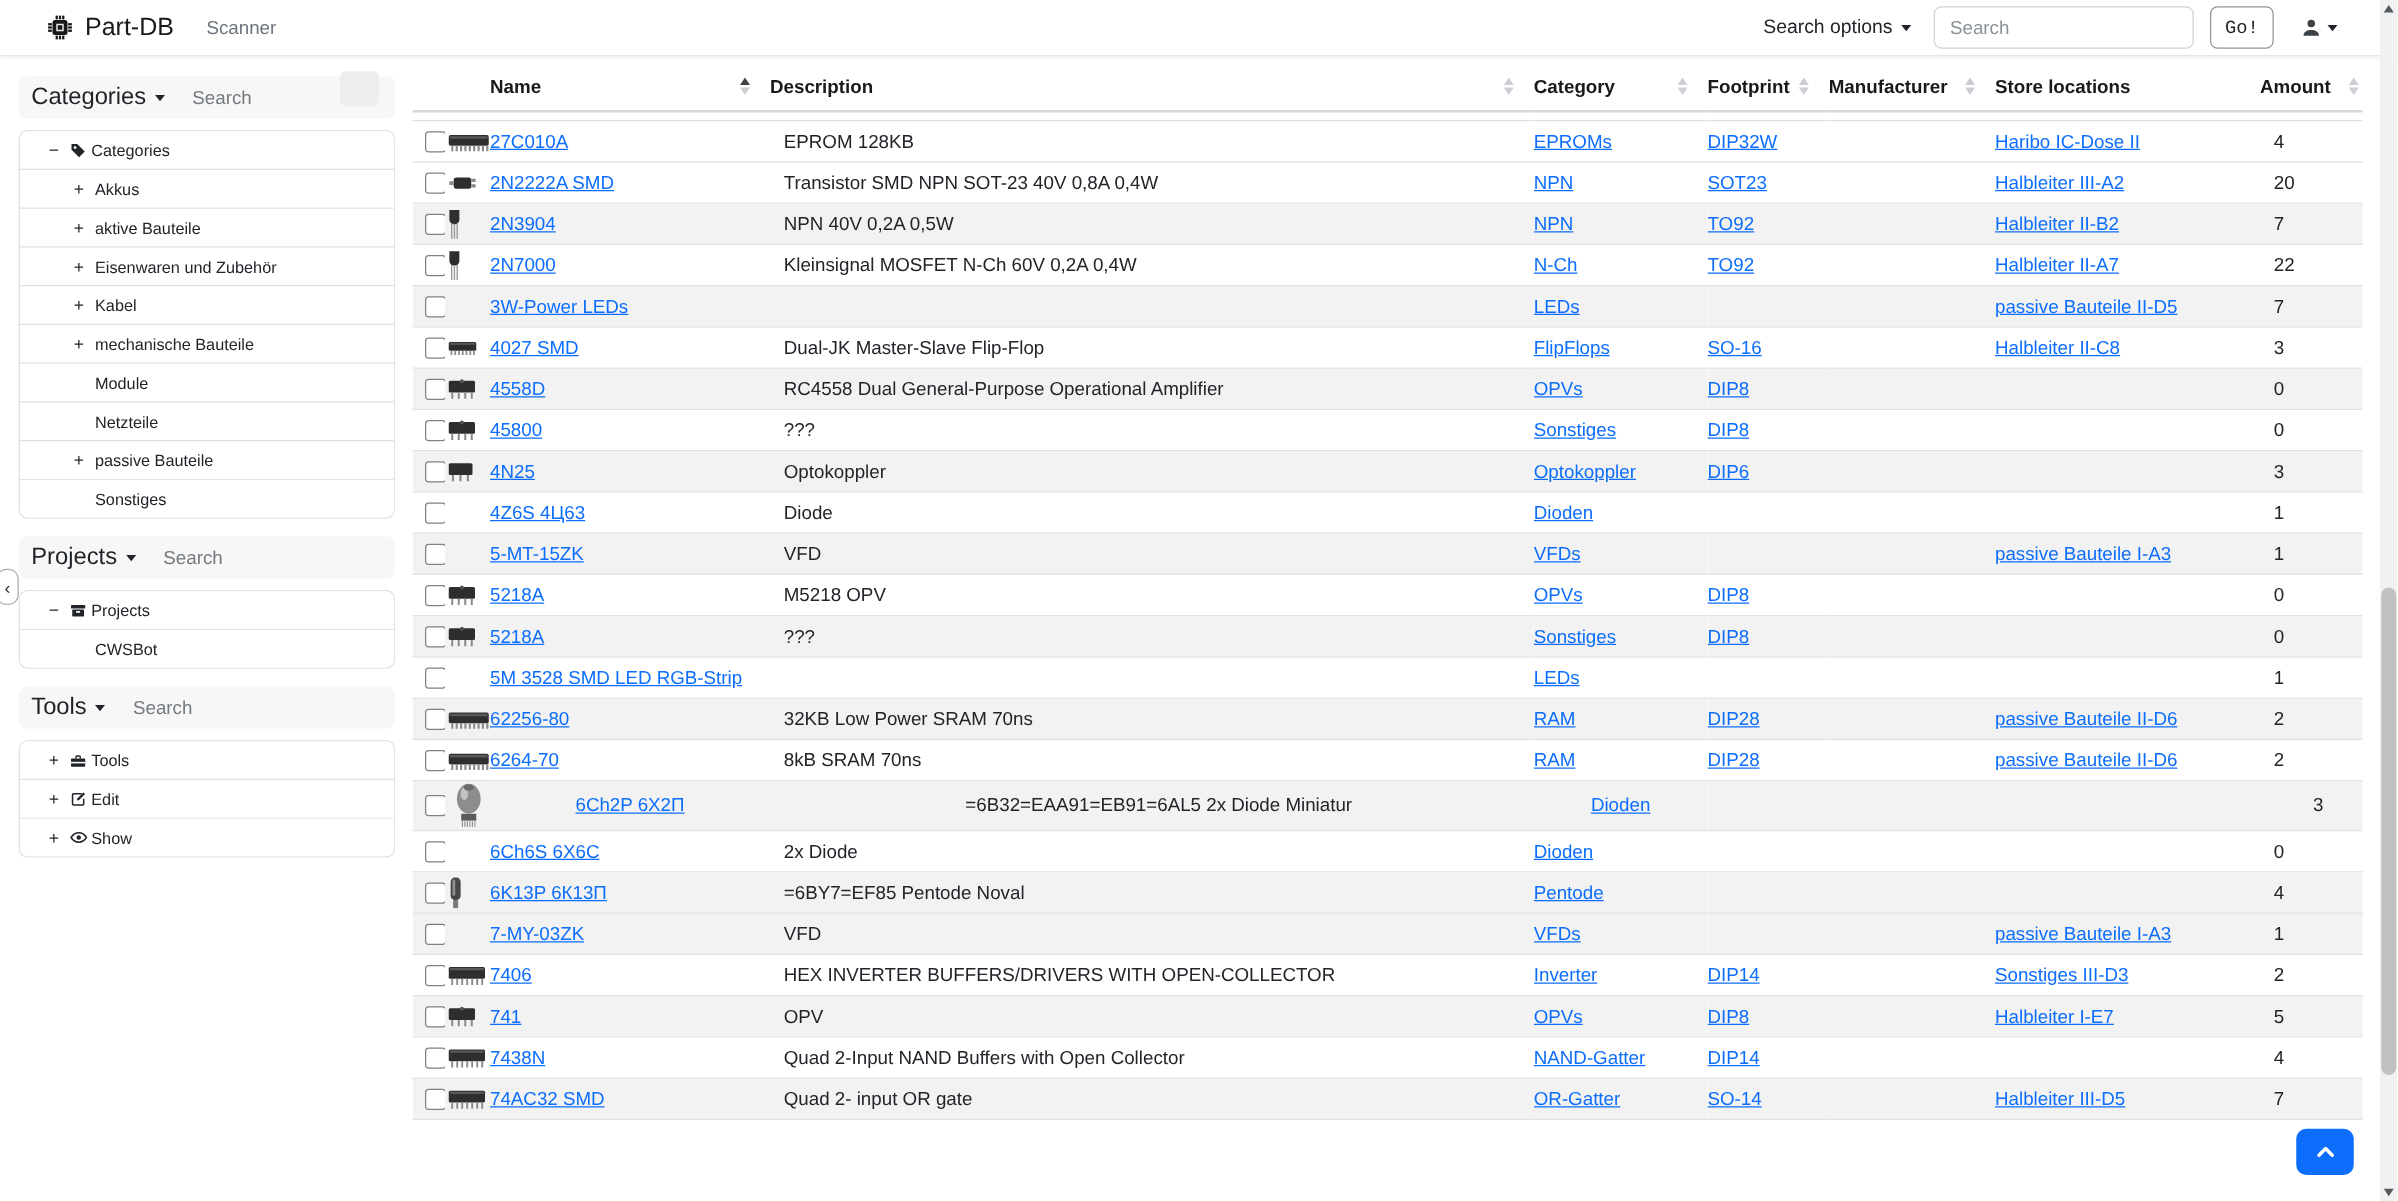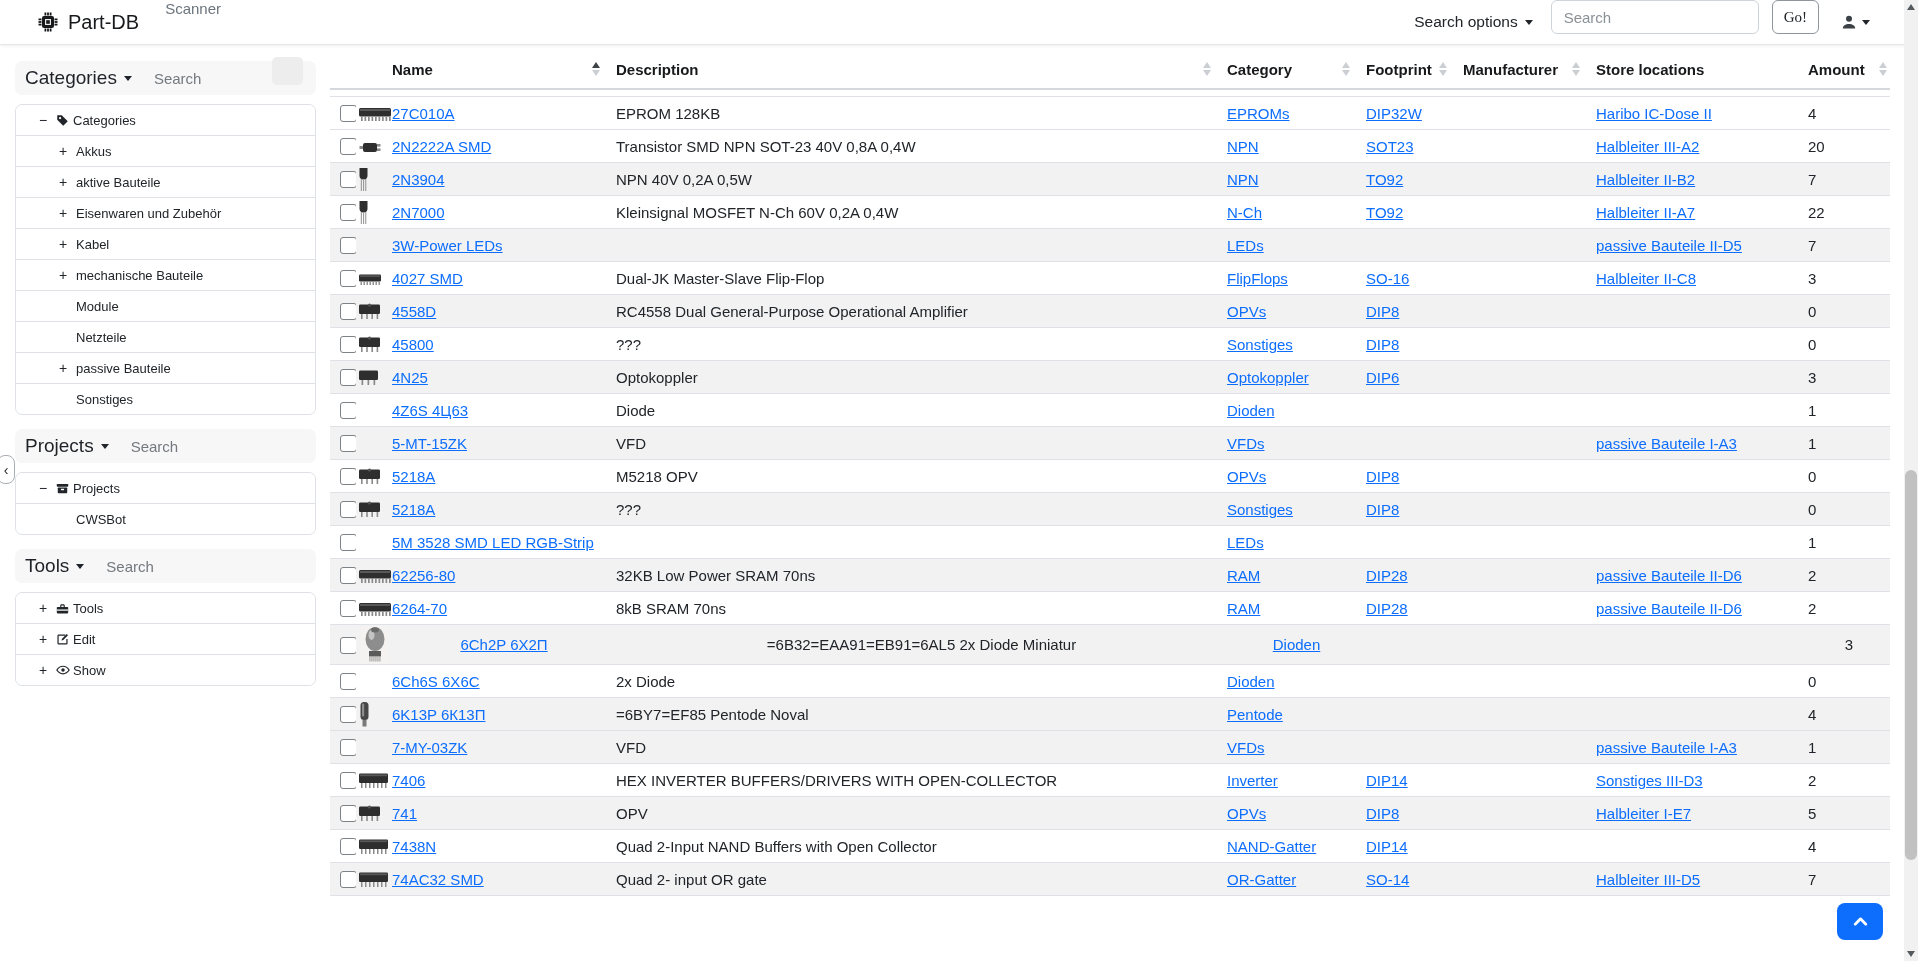--- a/index.html
+++ b/index.html
@@ -4,30 +4,30 @@
 <style>
   html,body{margin:0;padding:0;}
   body{
     width:1918px;height:961px;overflow:hidden;position:relative;
     font-family:"Liberation Sans",sans-serif;background:#fff;color:#212529;
   }
   
   .navbar{
     position:absolute;left:0;top:0;width:100%;height:45px;background:#fff;
     border-bottom:1px solid #e4e6e8;box-shadow:0 1px 3px rgba(0,0,0,.07);
-    display:flex;padding:0 48px 0 37px;box-sizing:border-box;z-index:20;
+    display:flex;align-items:center;padding:0 48px 0 37px;box-sizing:border-box;z-index:20;
   }
   .brand{display:flex;align-items:center;gap:9px;font-size:20px;font-weight:500;color:#17191b;cursor:pointer;}
   .nav-link{margin-left:26px;font-size:15px;color:#6c757d;cursor:pointer;}
   .nav-spacer{flex:1;}
   .search-options{display:flex;align-items:center;font-size:15.5px;color:#212529;cursor:pointer;margin-right:18px;}
   .caret{display:inline-block;width:0;height:0;border-left:4px solid transparent;border-right:4px solid transparent;border-top:5px solid #212529;margin-left:7px;}
   .nav-search{width:208px;height:34px;border:1px solid #ced4da;border-radius:6px;padding:0 12px;font-size:15px;font-family:"Liberation Sans",sans-serif;color:#212529;box-sizing:border-box;}
   .nav-search::placeholder{color:#8a9197;}
-  .go-btn{margin-left:13px;height:34px;padding:0 11px;background:#fff;border:1px solid #8f959b;border-radius:6px;font-size:15px;color:#212529;font-family:Liberation Serif, serif;cursor:pointer;}
+  .go-btn{margin-left:13px;height:34px;padding:0 11px;background:#fff;border:1px solid #8f959b;border-radius:6px;font-size:15px;color:#212529;font-family:Liberation Mono, monospace;cursor:pointer;}
   .user-menu{display:flex;align-items:center;margin-left:22px;cursor:pointer;}
   .user-menu .caret{margin-left:5px;}
   
   .sidebar{position:absolute;left:15px;top:45px;width:301px;padding-top:16px;box-sizing:border-box;}
   .panel-header{height:34px;display:flex;align-items:center;background:#f7f7f8;border-radius:7px;padding:0 10px;margin-bottom:9px;}
   .panel-title{display:flex;align-items:center;font-size:19px;color:#1f2327;cursor:pointer;}
   .panel-search{border:none;outline:none;background:transparent;margin-left:20px;width:130px;font-size:15px;font-family:"Liberation Sans",sans-serif;color:#212529;}
   .panel-search::placeholder{color:#73797e;}
   .tree{list-style:none;margin:0 0 14px 0;padding:0;border:1px solid #dee2e6;border-radius:7px;background:#fff;}
   .tree-item{height:30px;display:flex;align-items:center;border-top:1px solid #dee2e6;font-size:13px;cursor:pointer;background:#fff;}
@@ -56,21 +56,21 @@
   .tri.down{border-top:6px solid #cbcfd3;}
   .sort.asc .tri.up{border-bottom-color:#3e4347;}
   tbody td{padding:0;border-bottom:1px solid #dee2e6;font-size:15px;white-space:nowrap;overflow:hidden;vertical-align:middle;}
   tr.sliver-row td{height:6px;}
   tr.row{height:33px;}
   tr.row.tall{height:40px;text-align:center;}
   tr.row.stripe td{background:#f2f2f2;}
   .checkbox{display:inline-block;width:15px;height:15px;border:1px solid #7d8287;border-radius:3px;background:#fff;margin-left:10px;vertical-align:middle;cursor:pointer;}
   .td-img .thumb{display:inline-flex;align-items:center;margin-left:2px;vertical-align:middle;}
   a.cell-link{color:#0d6efd;text-decoration:underline;cursor:pointer;}
-  .cell-text{color:#212529;}
+  .cell-text{color:#212529;margin-left:11px;}
   
   .scroll-top{position:absolute;right:35px;bottom:21px;width:46px;height:37px;background:#0d6efd;border:none;border-radius:8px;display:flex;align-items:center;justify-content:center;cursor:pointer;z-index:30;}
   
   .scrollbar{position:absolute;right:0;top:0;width:14px;height:961px;background:#f1f1f1;z-index:40;}
   .sb-arrow{position:absolute;left:3px;width:0;height:0;border-left:4px solid transparent;border-right:4px solid transparent;}
   .sb-arrow.up{top:4px;border-bottom:6px solid #555a5e;}
   .sb-arrow.down{bottom:4px;border-top:6px solid #555a5e;}
   .sb-thumb{position:absolute;left:1px;top:470px;width:12px;height:390px;background:#c1c1c1;border-radius:6px;cursor:pointer;}
 </style>
 </head>

